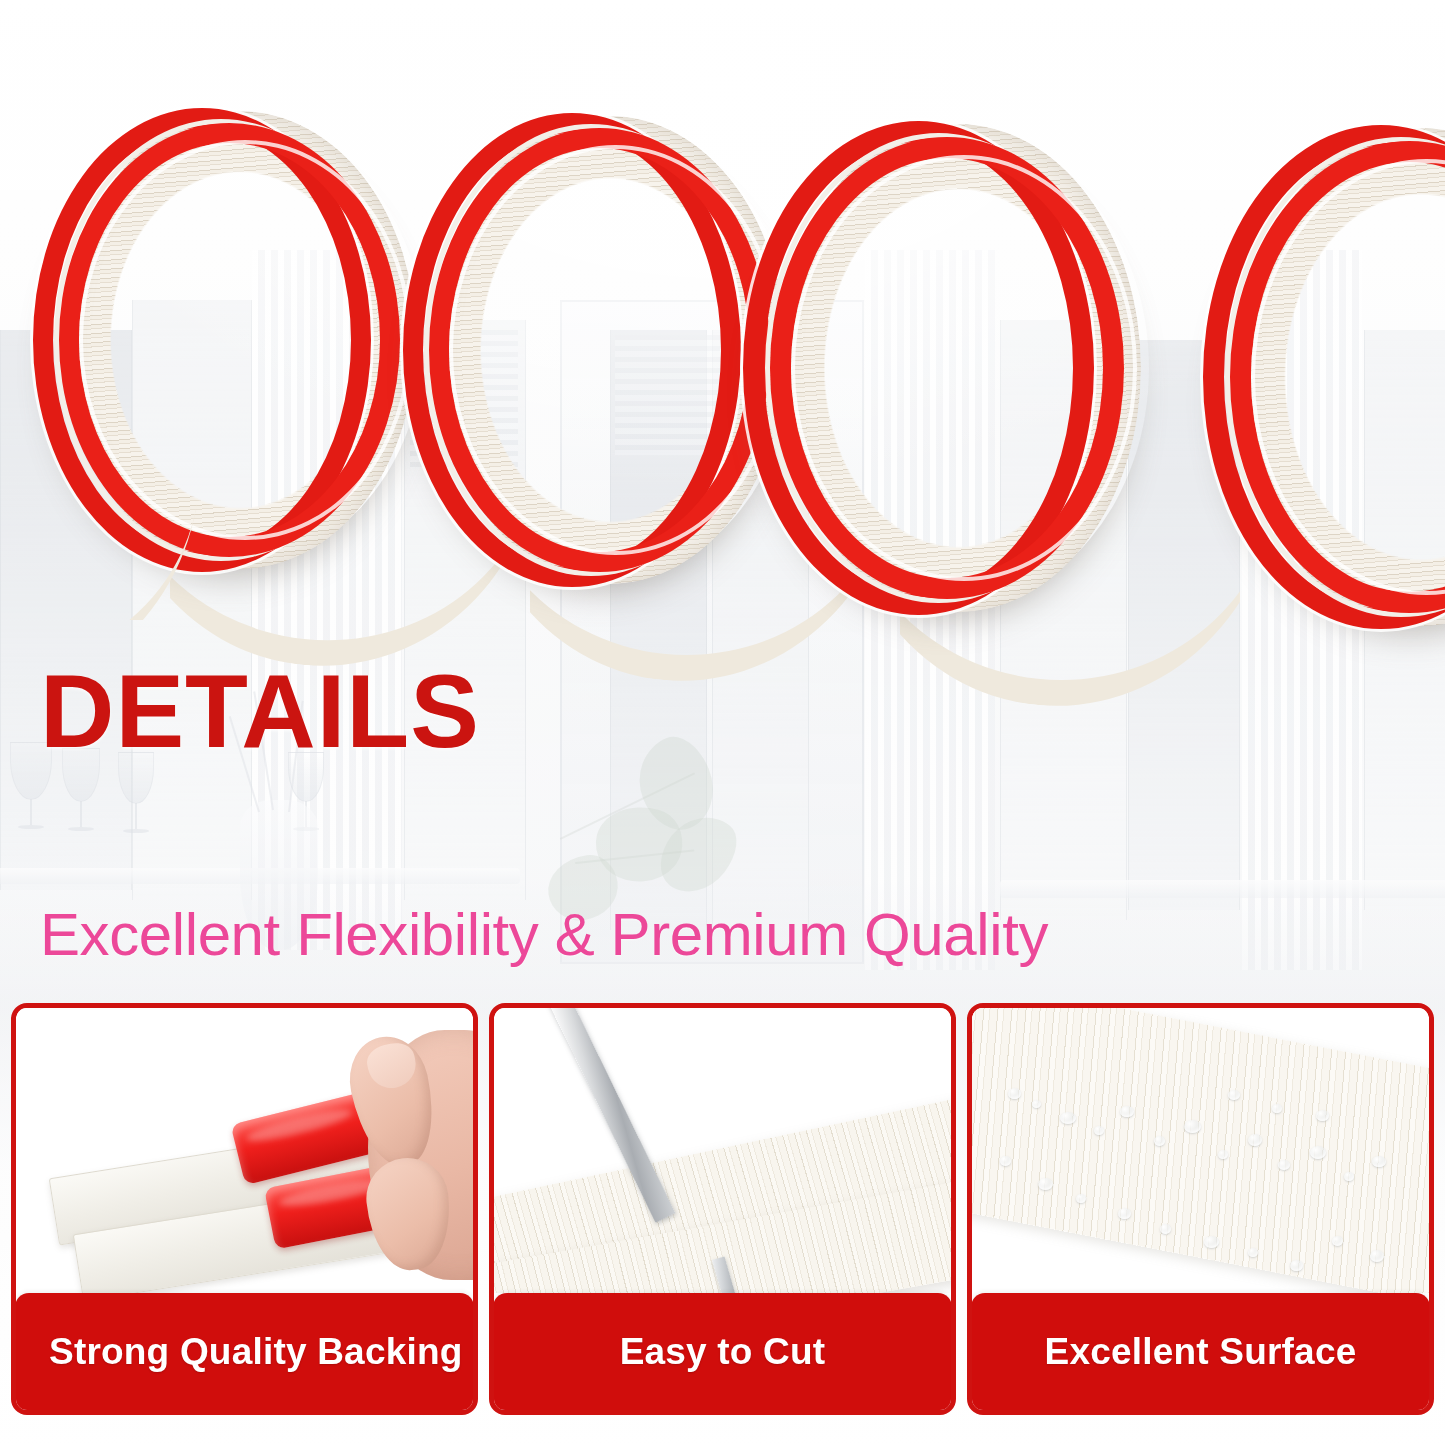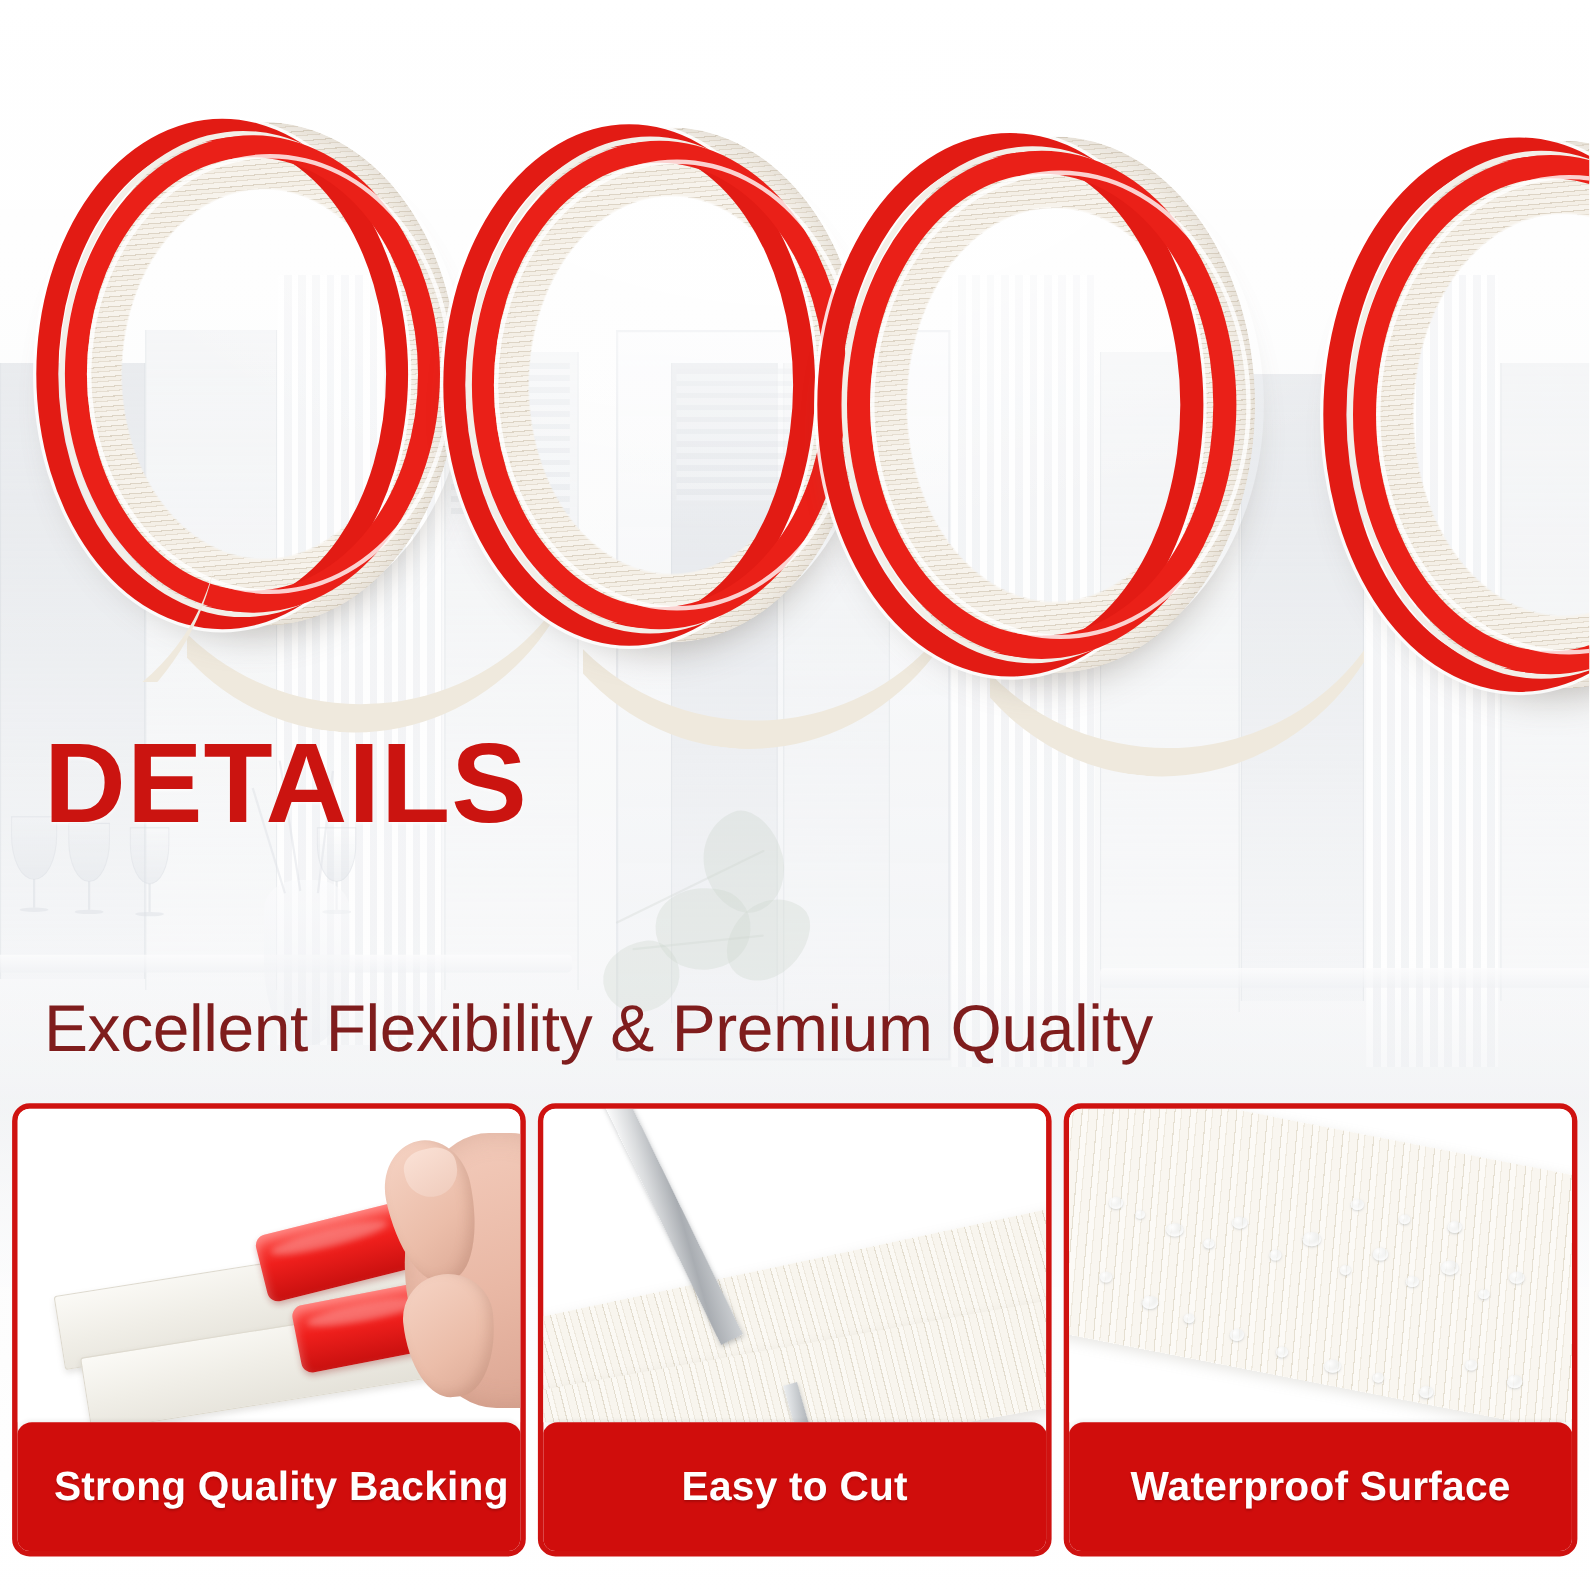--- a/index.html
+++ b/index.html
@@ -193,21 +193,21 @@
     margin: 0;
     text-shadow: 0 2px 3px rgba(255,255,255,.75);
   }
   .headline .l2 { display: block; }
   .subhead {
     position: absolute;
     left: 40px;
     top: 902px;
     width: 1300px;
     margin: 0;
-    color: #7f1d1d;
+    color: #ec4899;
     font-size: 60px;
     font-weight: normal;
     line-height: 1.1;
     letter-spacing: -0.4px;
     text-shadow: 0 1px 2px rgba(255,255,255,.6);
   }
 
   
   .features {
     position: absolute;
@@ -521,17 +521,17 @@
         <div class="drop" style="left:188px; top:216px; width:11px; height:10px;"></div>
         <div class="drop" style="left:232px; top:228px; width:15px; height:12px;"></div>
         <div class="drop" style="left:276px; top:240px; width:10px; height:9px;"></div>
         <div class="drop" style="left:318px; top:252px; width:13px; height:11px;"></div>
         <div class="drop" style="left:360px; top:228px; width:11px; height:10px;"></div>
         <div class="drop" style="left:398px; top:242px; width:14px; height:12px;"></div>
         <div class="drop" style="left:256px; top:82px;  width:12px; height:10px;"></div>
         <div class="drop" style="left:300px; top:96px;  width:10px; height:9px;"></div>
         <div class="drop" style="left:344px; top:102px; width:13px; height:11px;"></div>
       </div>
-      <div class="caption">Waterproof Surface</div>
+      <div class="caption">Excellent Surface</div>
     </div>
 
   </div>
 </div>
 
 </body></html>

